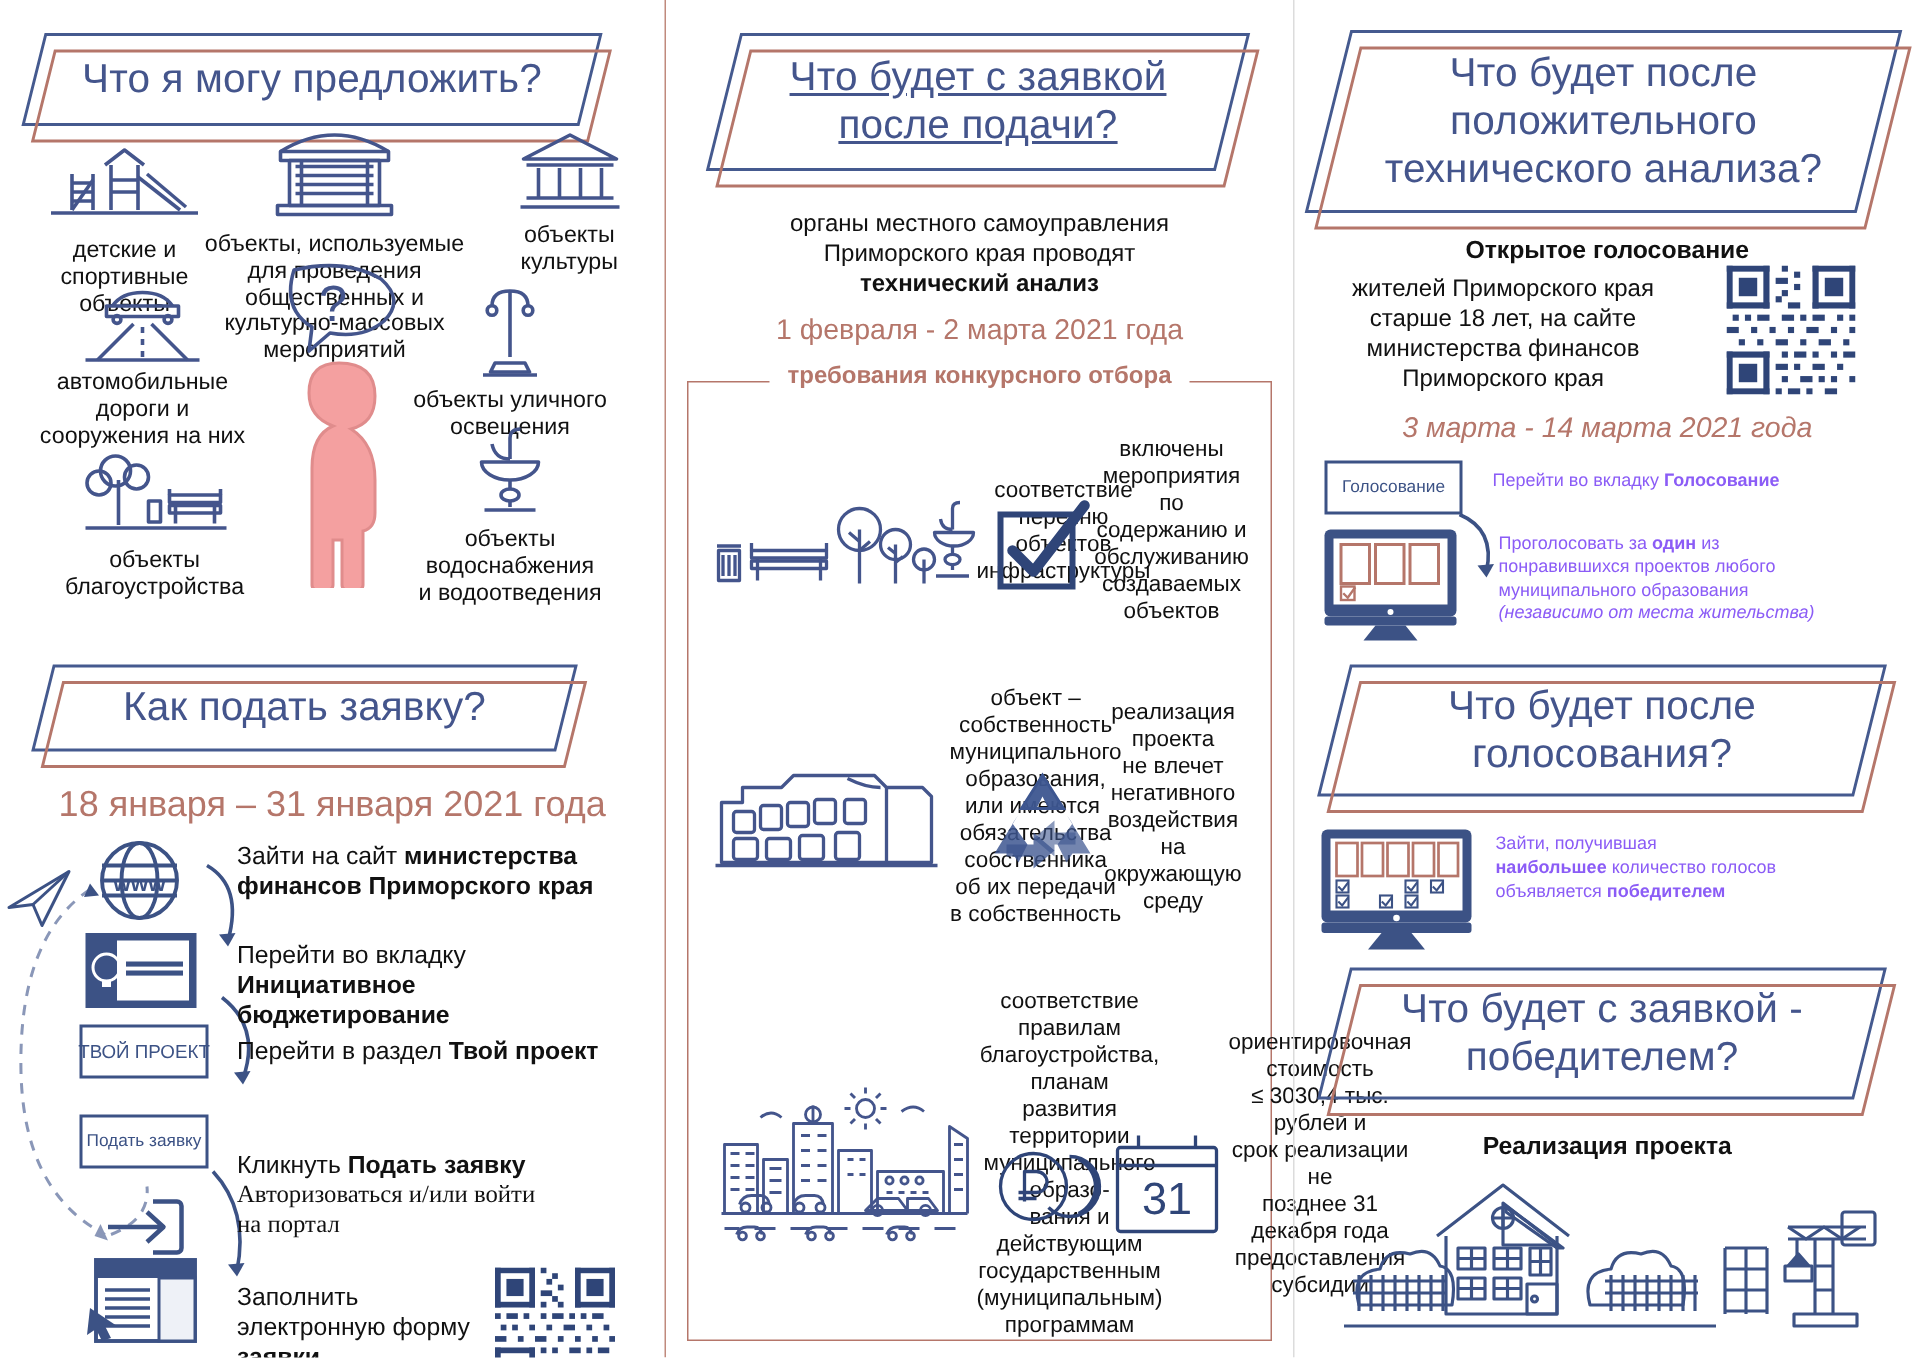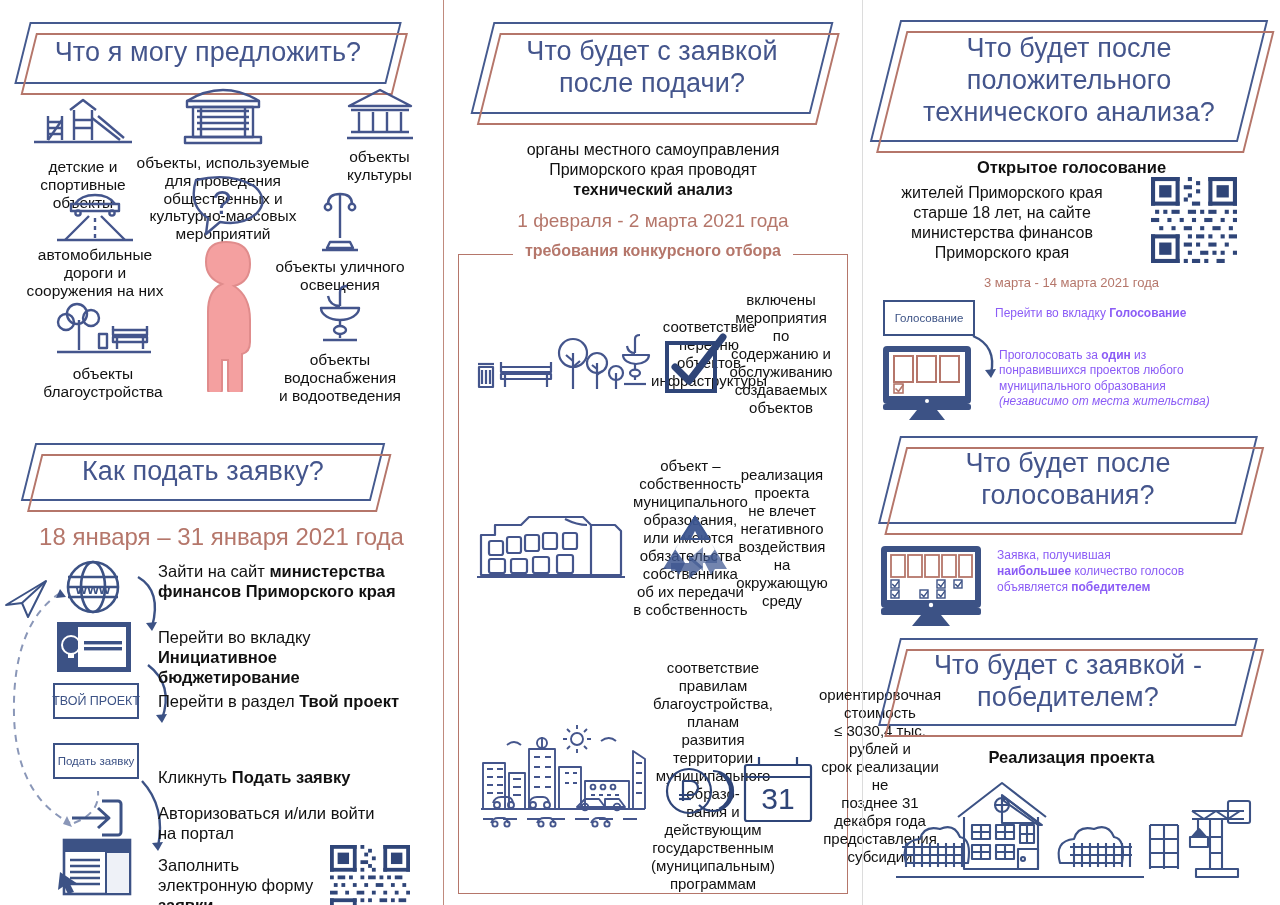--- a/index.html
+++ b/index.html
@@ -329,21 +329,21 @@
       </div>
 
       <div class="step" style="left:158px;top:136px;width:270px;">
         <span>Перейти в раздел </span><b>Твой проект</b>
       </div>
 
       <div class="step" style="left:158px;top:212px;width:270px;">
         <span>Кликнуть </span><b>Подать заявку</b>
       </div>
 
-      <div class="step" style="left:158px;top:248px;width:270px;">
+      <div class="step" style="left:158px;top:231px;width:270px;font-family:Liberation Serif, serif;">
         Авторизоваться и/или войти<br>на портал
       </div>
 
       <div class="step" style="left:158px;top:300px;width:180px;">
         Заполнить<br>электронную форму<br><b>заявки</b>
       </div>
 
       <div style="position:absolute;left:330px;top:290px;">
         <svg width="80" height="80" viewBox="0 0 21 21" class="qr">
           <rect width="21" height="21" fill="#fff"></rect>
@@ -415,21 +415,21 @@
         </svg>
       </div>
     </div>
   </div>
 
   <div class="col col-2">
 
     <div class="banner" style="width:340px;height:92px;margin-top:22px;margin-left:38px;">
       <div class="shape"></div>
       <div class="shape red"></div>
-      <div class="label" style="white-space:pre-line;">Что будет с заявкой
+      <div class="label" style="white-space:pre-line;text-decoration:underline;">Что будет с заявкой
 после подачи?</div>
     </div>
 
     <div class="sub" style="margin-top:26px;">
       <span>органы местного самоуправления</span><br>
       <span>Приморского края проводят</span><br>
       <b>технический анализ</b>
     </div>
 
     <div class="date" style="font-size:19px;">1 февраля - 2 марта 2021 года</div>
@@ -676,21 +676,21 @@
             <rect x="20" y="18" width="1" height="1"></rect>
             <rect x="8" y="20" width="1" height="1"></rect>
               <rect x="10" y="20" width="2" height="1"></rect>
             <rect x="13" y="20" width="1" height="1"></rect>
               <rect x="16" y="20" width="2" height="1"></rect>
           </g>
         </svg>
       </div>
     </div>
 
-    <div class="date" style="font-size:13px;margin-top:-6px;">3 марта - 14 марта 2021 года</div>
+    <div class="date" style="font-size:19px;margin-top:-6px;font-style:italic;">3 марта - 14 марта 2021 года</div>
 
     <div style="position:relative;height:132px;margin-top:6px;">
       <div class="pill" style="left:20px;top:4px;width:92px;height:36px;font-size:11.5px;">
         <span>Голосование</span>
       </div>
 
       <div class="c3txt" style="position:absolute;left:132px;top:10px;width:280px;">
         <span>Перейти во вкладку </span><b>Голосование</b>
       </div>
 
@@ -758,21 +758,21 @@
               <path d="M59.2 50 l2.6 2.6 l4 -5.4"></path>
             <rect x="75" y="36" width="8" height="8"></rect>
               <path d="M76.2 40 l2.6 2.6 l4 -5.4"></path>
           </g>
           <rect x="2" y="64" width="100" height="7" rx="2" fill="#3c5285"></rect>
           <circle cx="52" cy="61" r="2.2" fill="#ffffff"></circle>
           <path d="M42 71 h20 l9 11 h-38 z" fill="#3c5285"></path>
         </svg>
       </div>
       <div class="c3txt" style="position:absolute;left:134px;top:4px;width:282px;line-height:1.32;">
-        <span>Заявка, получившая</span><br>
+        <span>Зайти, получившая</span><br>
         <b>наибольшее</b><span> количество голосов</span><br>
         <span>объявляется </span><b>победителем</b>
       </div>
     </div>
 
     <div class="banner" style="width:358px;height:88px;margin-left:26px;margin-top:0px;">
       <div class="shape"></div>
       <div class="shape red"></div>
       <div class="label" style="white-space:pre-line;">Что будет с заявкой -
 победителем?</div>

